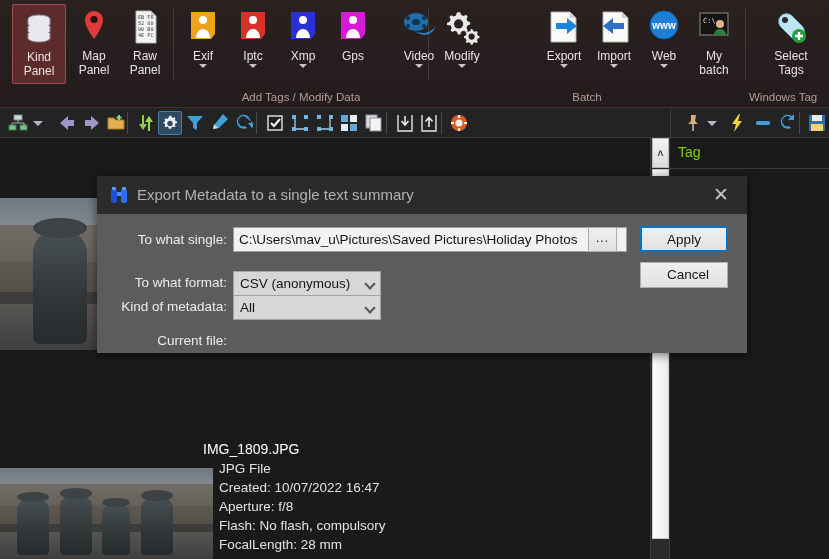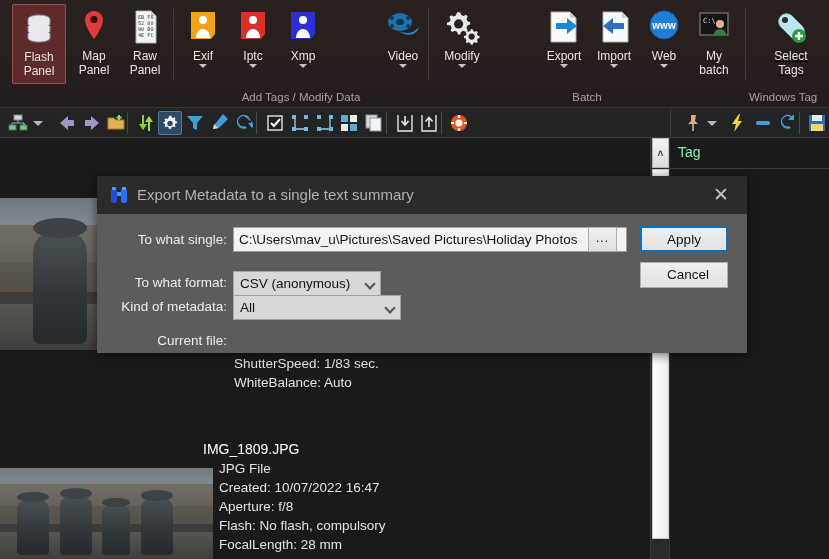--- a/index.html
+++ b/index.html
@@ -107,21 +107,21 @@
     border: 1px solid #c8c8c8;
   }
 
   
   .rightpanel {
     position: absolute; left: 669px; top: 138px; width: 160px; height: 421px;
     background: #1a1a1a; border-left: 1px solid #3a3a3a;
   }
   .tag-head {
     position: absolute; left: 8px; top: 6px;
-    color: #86efac; font-size: 14px;
+    color: #84cc16; font-size: 14px;
   }
   .tag-rule {
     position: absolute; left: 0; top: 30px; width: 160px; height: 1px;
     background: #3a3a3a;
   }
 
   
   .entry { position: absolute; color: #e2e2e2; font-size: 13.5px; line-height: 19px; }
   .entry .fname { font-size: 14px; color: #ffffff; }
   .entry .fline { padding-left: 16px; color: #e2e2e2; }
@@ -228,21 +228,21 @@
       <div class="ic">
         <svg viewBox="0 0 40 40">
             <g fill="#e8e8ee" stroke="#8f8f9c" stroke-width="1">
           <ellipse cx="20" cy="11" rx="11" ry="4"></ellipse>
           <path d="M9 11v5c0 2.2 4.9 4 11 4s11-1.8 11-4v-5"></path>
           <path d="M9 18v5c0 2.2 4.9 4 11 4s11-1.8 11-4v-5"></path>
           <path d="M9 25v5c0 2.2 4.9 4 11 4s11-1.8 11-4v-5"></path>
         </g>
           </svg>
       </div>
-      <span class="lbl">Flash</span>
+      <span class="lbl">Kind</span>
       <span class="lbl">Panel</span>
     </div>
 
     <div class="rbtn" style="left:66px;">
       <div class="ic">
         <svg viewBox="0 0 40 40">
           <path d="M20 4c-5 0-9 4-9 9 0 7 9 19 9 19s9-12 9-19c0-5-4-9-9-9z" fill="#e03a3a"></path>
           <circle cx="20" cy="12.5" r="3.6" fill="#2a1010"></circle>
         </svg>
       </div>
@@ -295,22 +295,32 @@
         <svg viewBox="0 0 40 40">
           <path d="M8 5h24v22l-4 5H8z" fill="#d9302a"></path>
           <circle cx="20" cy="13" r="4" fill="#fff"></circle>
           <path d="M13 31c0-5 3-9 7-9s7 4 7 9z" fill="#fff"></path>
         </svg>
       </div>
       <span class="lbl">Iptc</span>
       <span class="caret"></span>
     </div>
 
-
-    <div class="rbtn" style="left:375px;">
+    <div class="rbtn" style="left:325px;">
+      <div class="ic">
+        <svg viewBox="0 0 40 40">
+          <path d="M8 5h24v22l-4 5H8z" fill="#d61ad6"></path>
+          <circle cx="20" cy="13" r="4" fill="#fff"></circle>
+          <path d="M13 31c0-5 3-9 7-9s7 4 7 9z" fill="#fff"></path>
+        </svg>
+      </div>
+      <span class="lbl">Gps</span>
+    </div>
+
+    <div class="rbtn" style="left:391px;">
       <div class="ic">
         <svg viewBox="0 0 40 40">
           <ellipse cx="17" cy="15" rx="12" ry="9" fill="#1f6fa8"></ellipse>
           <ellipse cx="17" cy="15" rx="4" ry="3" fill="#0d3550"></ellipse>
           <circle cx="9" cy="11" r="2" fill="#0d3550"></circle>
             <circle cx="25" cy="11" r="2" fill="#0d3550"></circle>
           <circle cx="9" cy="19" r="2" fill="#0d3550"></circle>
             <circle cx="25" cy="19" r="2" fill="#0d3550"></circle>
           <path d="M14 23c10 6 18 2 22-3-2 8-12 11-22 3z" fill="#2a86c6"></path>
         </svg>
@@ -377,21 +387,21 @@
           <rect x="6" y="6" width="28" height="22" fill="#141414" stroke="#8e8e8e"></rect>
           <text x="9" y="16" font-size="7" fill="#dddddd" font-family="monospace">C:\</text>
           <circle cx="26" cy="17" r="4" fill="#e0b48a"></circle>
           <path d="M20 28c0-4 2.8-6 6-6s6 2 6 6z" fill="#2f7a3f"></path>
         </svg>
       </div>
       <span class="lbl">My</span>
       <span class="lbl">batch</span>
     </div>
 
-    <div class="rbtn" style="left:763px;text-decoration:underline;">
+    <div class="rbtn" style="left:763px;">
       <div class="ic">
         <svg viewBox="0 0 40 40">
           <path d="M10 9c-3 3-3 8 0 11l10 10c3 3 8 3 11 0s3-8 0-11L21 9c-3-3-8-3-11 0z" fill="#bfe4f2" stroke="#7fb8d0"></path>
           <circle cx="14" cy="13" r="3" fill="#2b2b2b"></circle>
           <circle cx="28" cy="29" r="7" fill="#23a03c"></circle>
           <path d="M28 25v8M24 29h8" stroke="#fff" stroke-width="2.4"></path>
         </svg>
       </div>
       <span class="lbl">Select</span>
       <span class="lbl">Tags</span>
@@ -563,24 +573,20 @@
       <div class="ground"></div>
       <div class="fig" style="left:16%;width:26%;height:74%;">
           <span class="head"></span>
         </div>
       <div class="fig" style="left:48%;width:24%;height:72%;">
           <span class="head"></span>
         </div>
       <div class="dark"></div>
     </div>
 
-    <div class="entry" style="left:218px;top:216px;width:420px;">
-      <div class="fline">ShutterSpeed: 1/83 sec.</div>
-      <div class="fline">WhiteBalance: Auto</div>
-    </div>
 
     <div class="thumb" style="left:0;top:330px;width:213px;height:91px;">
       <div class="sky"></div>
       <div class="bldg"></div>
       <div class="ground"></div>
       <div class="fig" style="left:8%;width:15%;height:62%;">
           <span class="head"></span>
         </div>
       <div class="fig" style="left:28%;width:15%;height:66%;">
           <span class="head"></span>
@@ -635,21 +641,21 @@
       <div class="ftext" style="left:136px;top:13px;width:394px;">C:\Users\mav_u\Pictures\Saved Pictures\Holiday Photos</div>
       <div class="fbrowse" style="left:491px;top:13px;">...</div>
 
       <div class="flabel" style="left:20px;top:61px;width:110px;">To what format:</div>
       <div class="fselect" style="left:136px;top:57px;width:148px;">
         <span>CSV (anonymous)</span>
         <span class="chev"></span>
       </div>
 
       <div class="flabel" style="left:10px;top:85px;width:120px;text-align:right;">Kind of metadata:</div>
-      <div class="fselect" style="left:136px;top:81px;width:168px;">
+      <div class="fselect" style="left:136px;top:81px;width:148px;">
         <span>All</span>
         <span class="chev"></span>
       </div>
 
       <div class="flabel" style="left:30px;top:119px;width:100px;">Current file:</div>
       <div class="cur-val" style="left:140px;top:119px;"></div>
 
       <div class="dbtn primary" style="left:543px;top:12px;">Apply</div>
       <div class="dbtn" style="left:543px;top:48px;padding-left:8px;">Cancel</div>
     </div>

